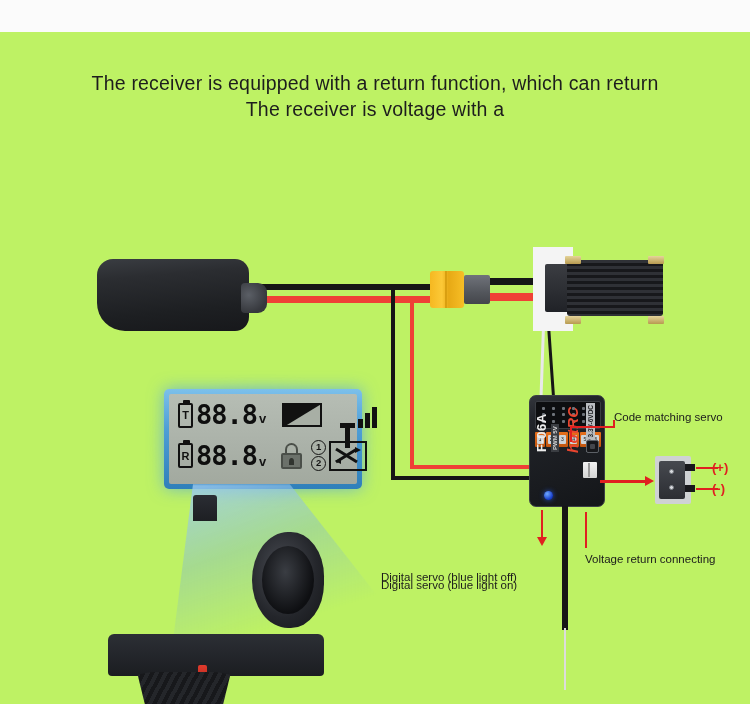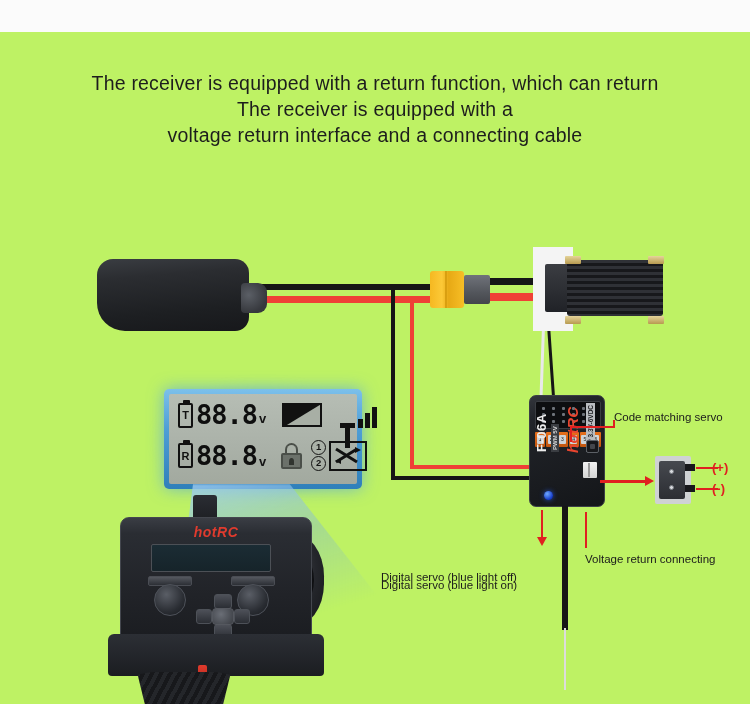--- a/index.html
+++ b/index.html
@@ -340,22 +340,21 @@
     border-top:9px solid #e02020; border-left:5px solid transparent; border-right:5px solid transparent;
   }
 </style>
 </head>
 <body>
 
 <div id="page">
 
   <div class="heading">
     <div>The receiver is equipped with a return function, which can return</div>
-    <div>The receiver is equipped with a</div>
-    <div>voltage return interface and a connecting cable</div>
+    <div>The receiver is voltage with a</div>
   </div>
 
   <div class="w blk" style="left:262px; top:252px; width:172px; height:6px;"></div>
 
   <div class="w redwire" style="left:262px; top:264px; width:172px; height:7px;"></div>
 
   <div class="w blk" style="left:489px; top:246px; width:86px; height:7px;"></div>
 
   <div class="w redwire" style="left:489px; top:261px; width:86px; height:8px;"></div>
 
@@ -427,38 +426,20 @@
         </div>
       </div>
 
     </div>
   </div>
 
   <div class="beam"></div>
 
   <div class="tx-antenna"></div>
   <div class="tx-wheel"></div>
-  <div class="tx">
-    <div class="tx-logo"><span>hot</span><span>RC</span></div>
-    <div class="tx-lcd"></div>
-    <div class="tx-slider" style="left:27px;"></div>
-    <div class="tx-slider" style="left:110px;"></div>
-    <div class="tx-knob" style="left:33px;"></div>
-    <div class="tx-knob" style="left:116px;"></div>
-    <div class="dpad">
-      <div class="arm up"></div>
-      <div class="arm down"></div>
-      <div class="arm left"></div>
-      <div class="arm right"></div>
-      <div class="arm mid"></div>
-    </div>
-    <div class="tx-btn" style="left:17px;"></div>
-    <div class="tx-btn" style="left:77px;"></div>
-    <div class="tx-btn" style="left:137px;"></div>
-  </div>
   <div class="tx-base"></div>
   <div class="tx-red-tab"></div>
   <div class="tx-handle"></div>
 
   <div class="rx">
     <div class="rx-header">
       <div class="pincol">
           <div class="pin"></div>
           <div class="pin"></div>
           <div class="pin"></div>

